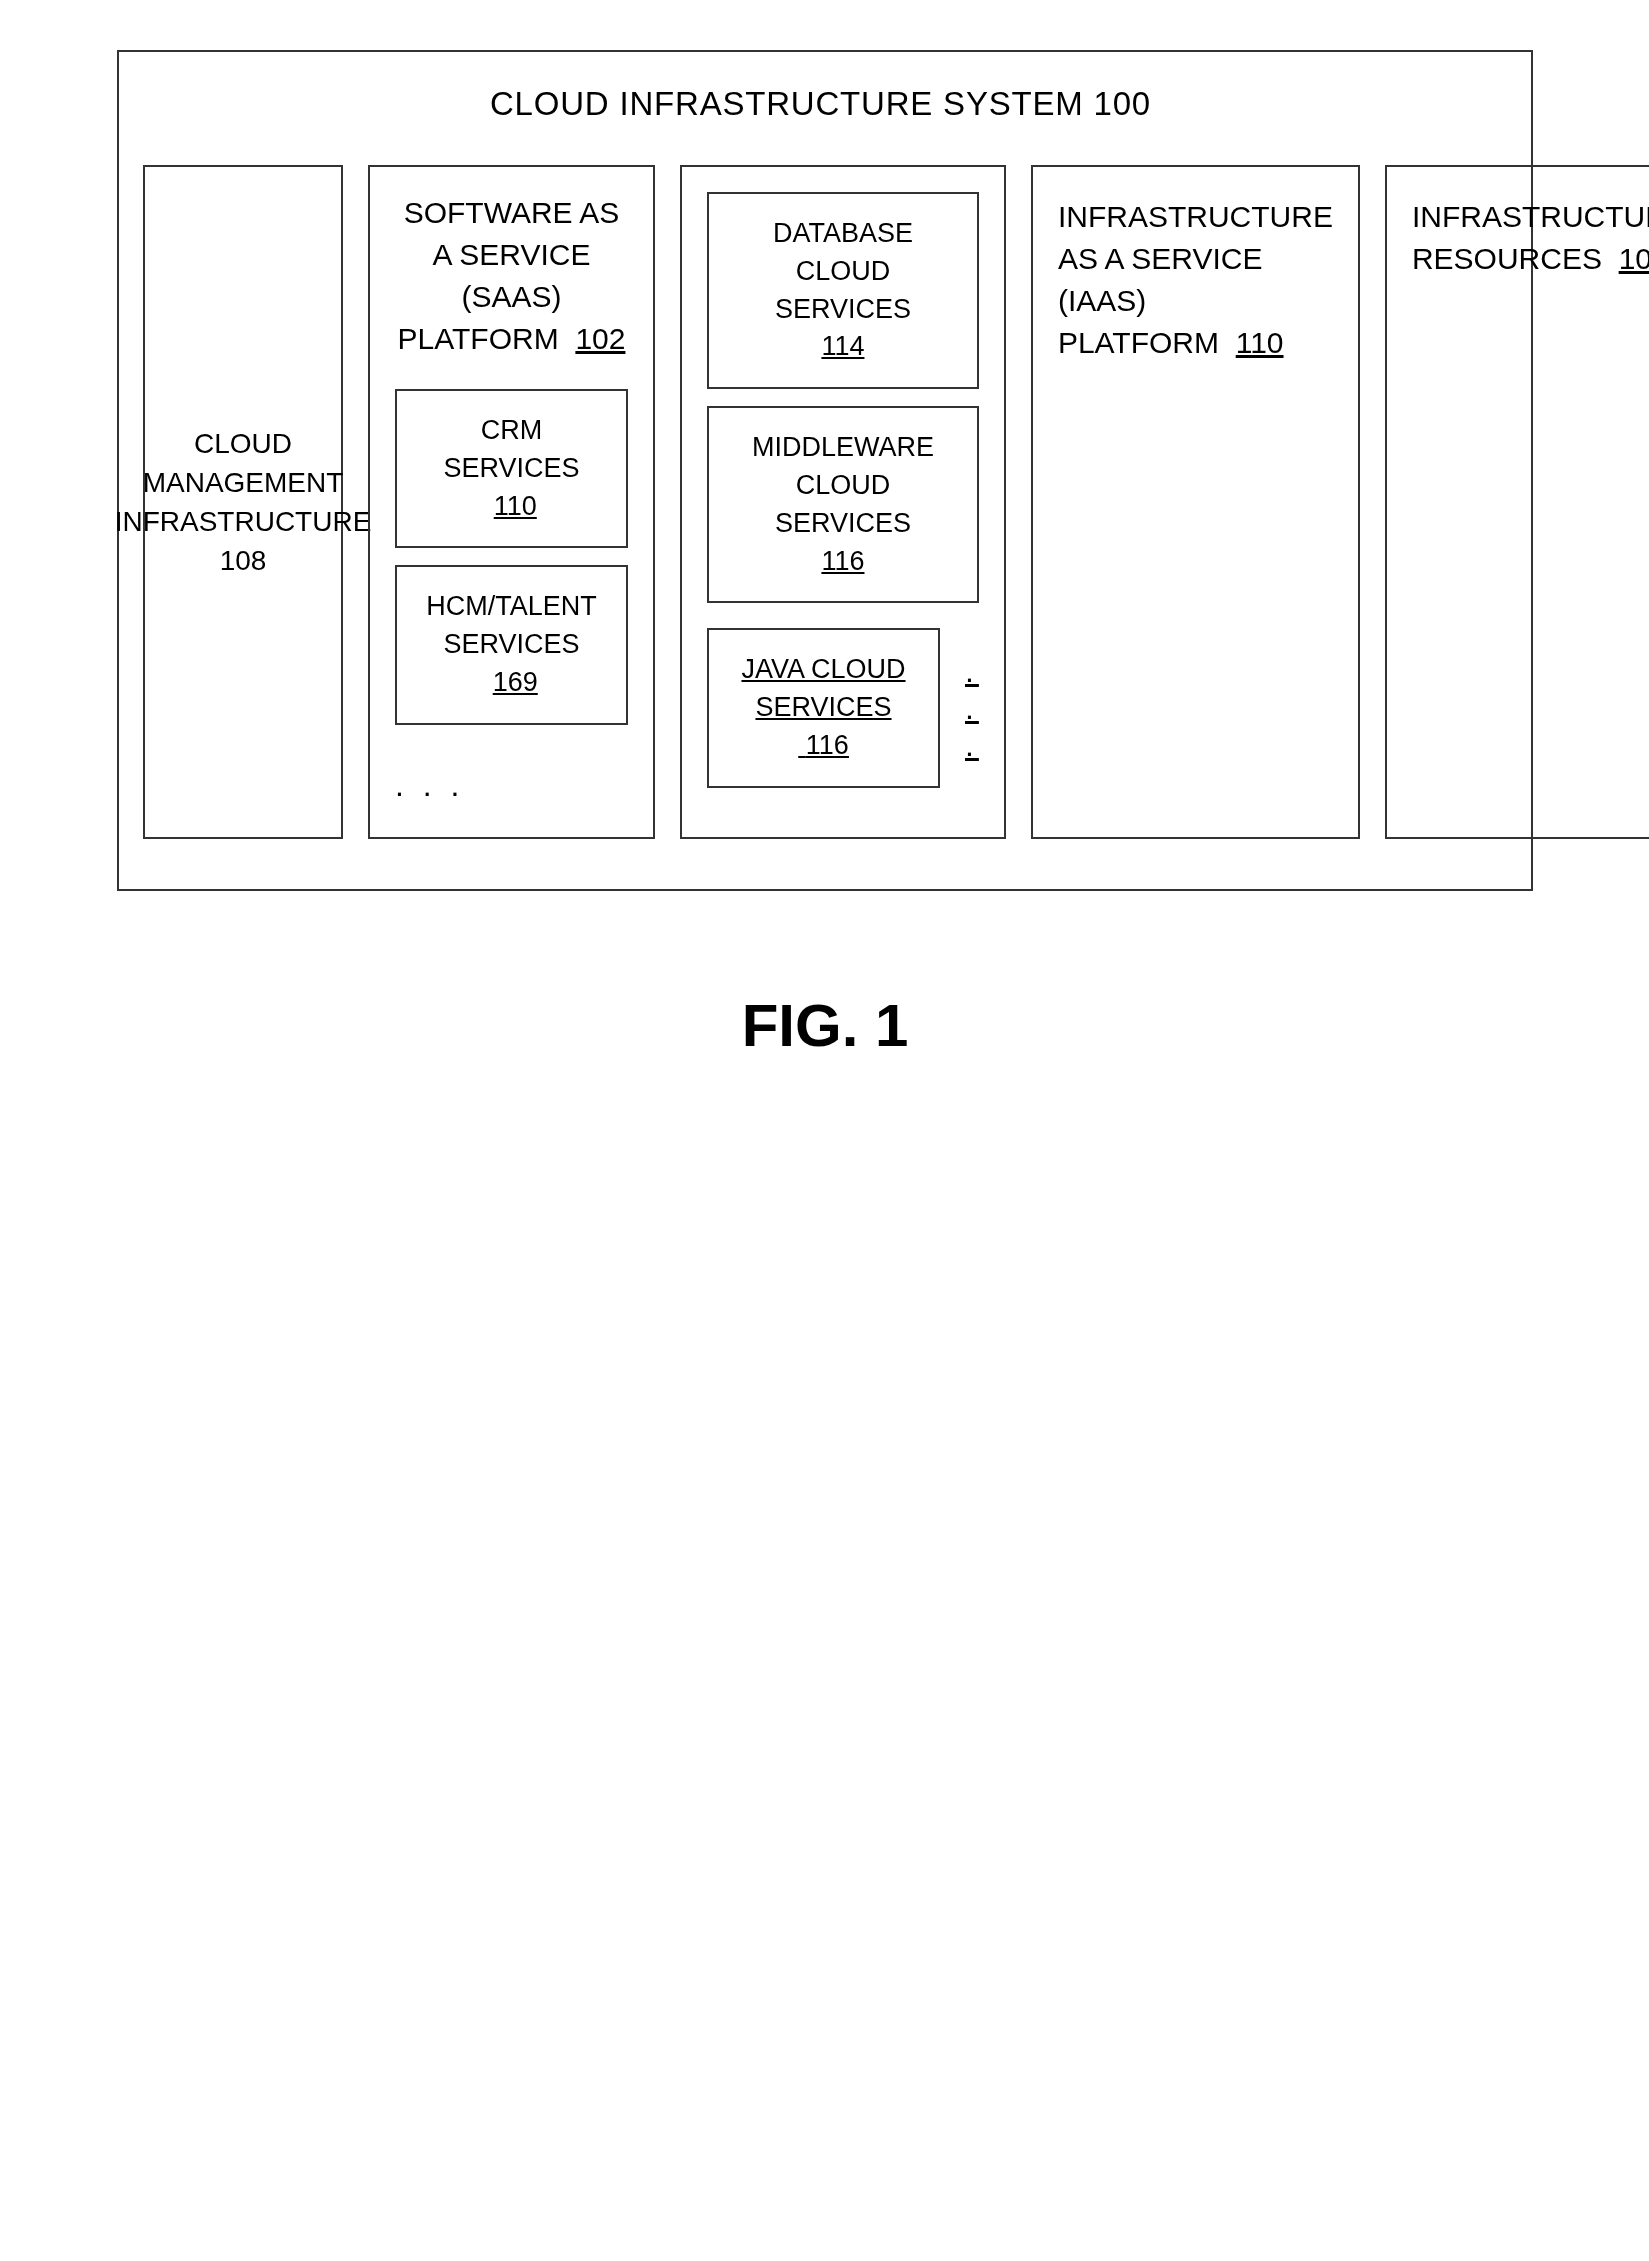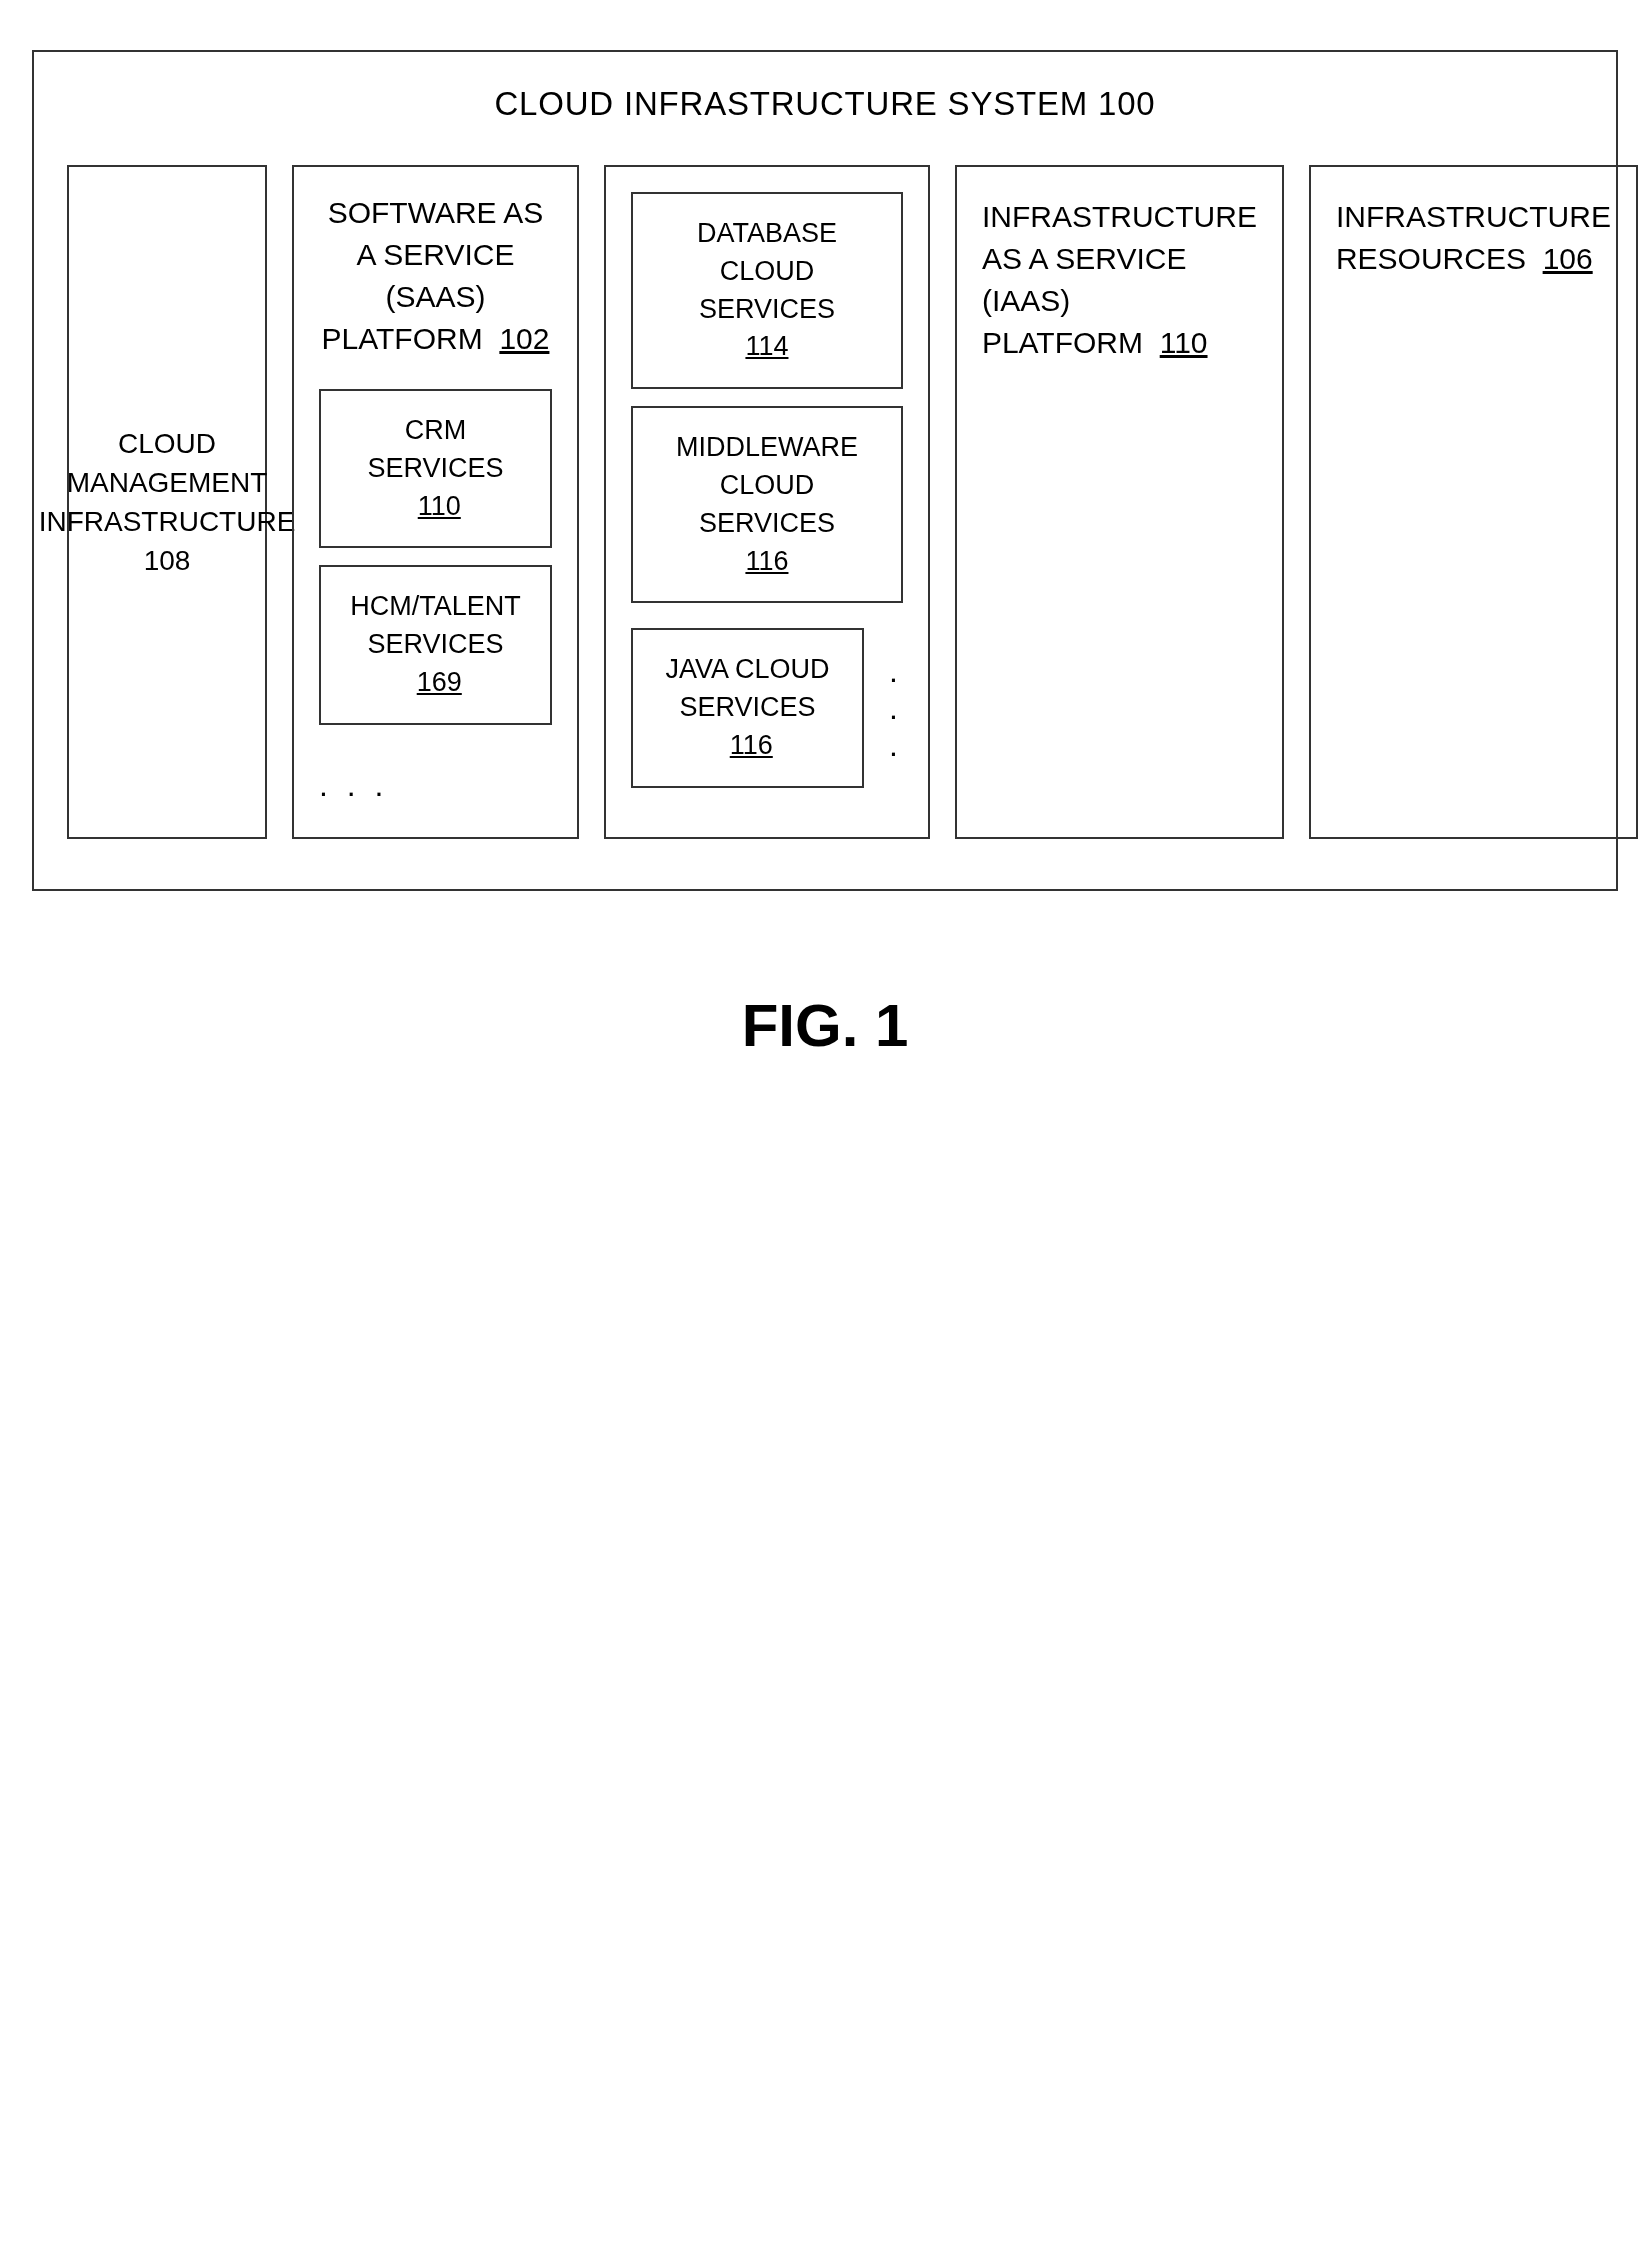--- a/index.html
+++ b/index.html
@@ -13,23 +13,23 @@
       font-family: Arial, Helvetica, sans-serif;
       width: 1650px;
       min-height: 2261px;
       display: flex;
       flex-direction: column;
       align-items: center;
       padding: 50px 67px;
     }
 
     .diagram-container {
-      width: 1586px;
-      border: 2.5px solid #333;
-      padding: 33px 33px 50px 33px;
+      width: 1416px;
+      border: 2.5px solid #333;
+      padding: 33px 33px 50px 24px;
       position: relative;
       margin-bottom: 67px;
     }
 
     .diagram-title {
       text-align: center;
       font-size: 33px;
       font-weight: normal;
       letter-spacing: 0.8px;
       margin-bottom: 42px;
@@ -134,20 +134,21 @@
       text-align: center;
       margin-top: 33px;
     }
 
     .services-second-row {
       display: flex;
       flex-direction: row;
       gap: 25px;
       align-items: flex-start;
       margin-top: 25px;
+      text-decoration: underline;
     }
   </style>
 </head>
 <body>
 
 <div class="diagram-container">
   <div class="diagram-title">
     <span>CLOUD INFRASTRUCTURE SYSTEM 100</span>
   </div>
 

